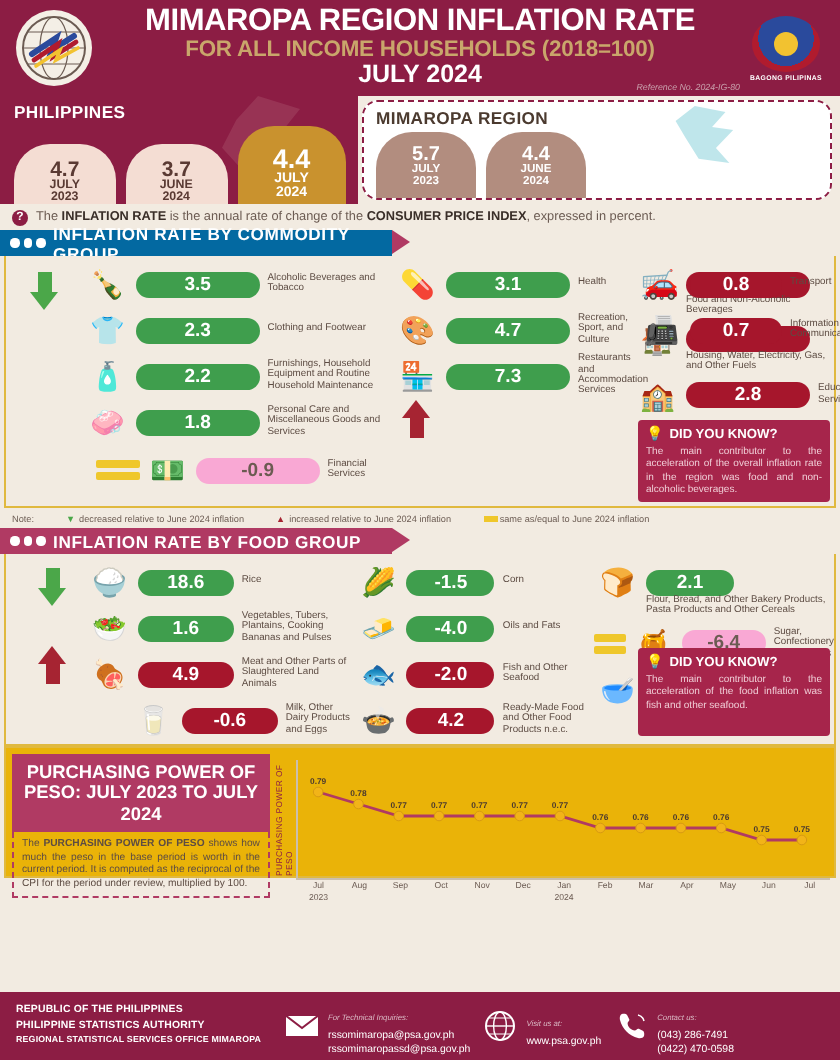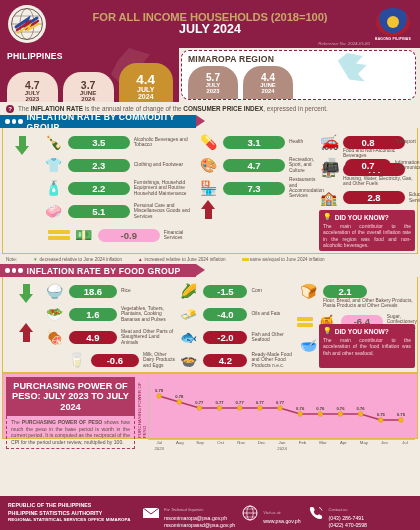--- a/index.html
+++ b/index.html
@@ -161,21 +161,21 @@
   .note {
     display: flex; gap: 16px; align-items: center; font-size: 4.6px; color: #6b5b52;
     padding: 2px 6px; height: 10px;
   }
   .note .mk { display: inline-block; margin-right: 2px; }
   .mini-down { color: #4ba749; font-weight: bold; }
   .mini-up { color: #a62432; font-weight: bold; }
   .mini-eq { display: inline-block; width: 7px; height: 3px; background: #efc72b; vertical-align: middle; }
 
   
-  .ppbox { display: flex; margin: 0 2px; border: 1.6px solid #e0b93f; background:#f9a8d4; }
+  .ppbox { display: flex; margin: 0 2px; border: 1.6px solid #e0b93f; background:#eab308; }
   .pp-left { width: 135px; padding: 3px; }
   .pp-title {
     background: #b03a63; color: #fff; font-size: 9.2px; font-weight: bold;
     text-align: center; padding: 4px 2px; line-height: 1.12;
   }
   .pp-desc {
     border: 1px dashed #b03a63; border-top: none; font-size: 5.1px; color: #5d4c43;
     padding: 3px 4px; text-align: justify; line-height: 1.3;
   }
   .pp-right { flex: 1; position: relative; padding: 4px 2px 2px 2px; }
@@ -214,20 +214,21 @@
         <ellipse cx="17" cy="17" rx="7" ry="15.5" fill="none" stroke="#6b5b52" stroke-width=".6"></ellipse>
         <line x1="1.5" y1="17" x2="32.5" y2="17" stroke="#6b5b52" stroke-width=".6"></line>
         <line x1="4" y1="9" x2="30" y2="9" stroke="#6b5b52" stroke-width=".5"></line>
         <line x1="4" y1="25" x2="30" y2="25" stroke="#6b5b52" stroke-width=".5"></line>
         <path d="M6 20 L18 12 L16 18 L27 11" stroke="#2a4a9c" stroke-width="3" fill="none" stroke-linecap="round"></path>
         <path d="M7 23 L19 15 L17 21 L28 14" stroke="#b01b2e" stroke-width="2.4" fill="none" stroke-linecap="round"></path>
         <path d="M8 26 L20 18 L18 23 L29 17" stroke="#f2c230" stroke-width="1.8" fill="none" stroke-linecap="round"></path>
       </svg>
     </div>
     <div class="hdr-text">
+      <div class="hdr-l1">MIMAROPA REGION INFLATION RATE</div>
       <div class="hdr-l2">FOR ALL INCOME HOUSEHOLDS (2018=100)</div>
       <div class="hdr-l3">JULY 2024</div>
     </div>
     <div class="ref-no">Reference No. 2024-IG-80</div>
     <div class="hdr-logo-right">
       <div class="bp-circle"></div>
       <div class="bp-label">BAGONG PILIPINAS</div>
     </div>
   </div>
 
@@ -308,21 +309,21 @@
           <span class="pill green">2.3</span>
           <span class="lbl">Clothing and Footwear</span>
         </div>
         <div class="item">
           <span class="ico">🧴</span>
           <span class="pill green">2.2</span>
           <span class="lbl">Furnishings, Household Equipment and Routine Household Maintenance</span>
         </div>
         <div class="item">
           <span class="ico">🧼</span>
-          <span class="pill green">5.1</span>
+          <span class="pill green">1.8</span>
           <span class="lbl">Personal Care and Miscellaneous Goods and Services</span>
         </div>
         <div class="item" style="margin-top:2px">
           <span class="eqmark">
               <span></span>
               <span></span>
             </span>
           <span class="ico">💵</span>
           <span class="pill yellow">-0.9</span>
           <span class="lbl">Financial Services</span>

